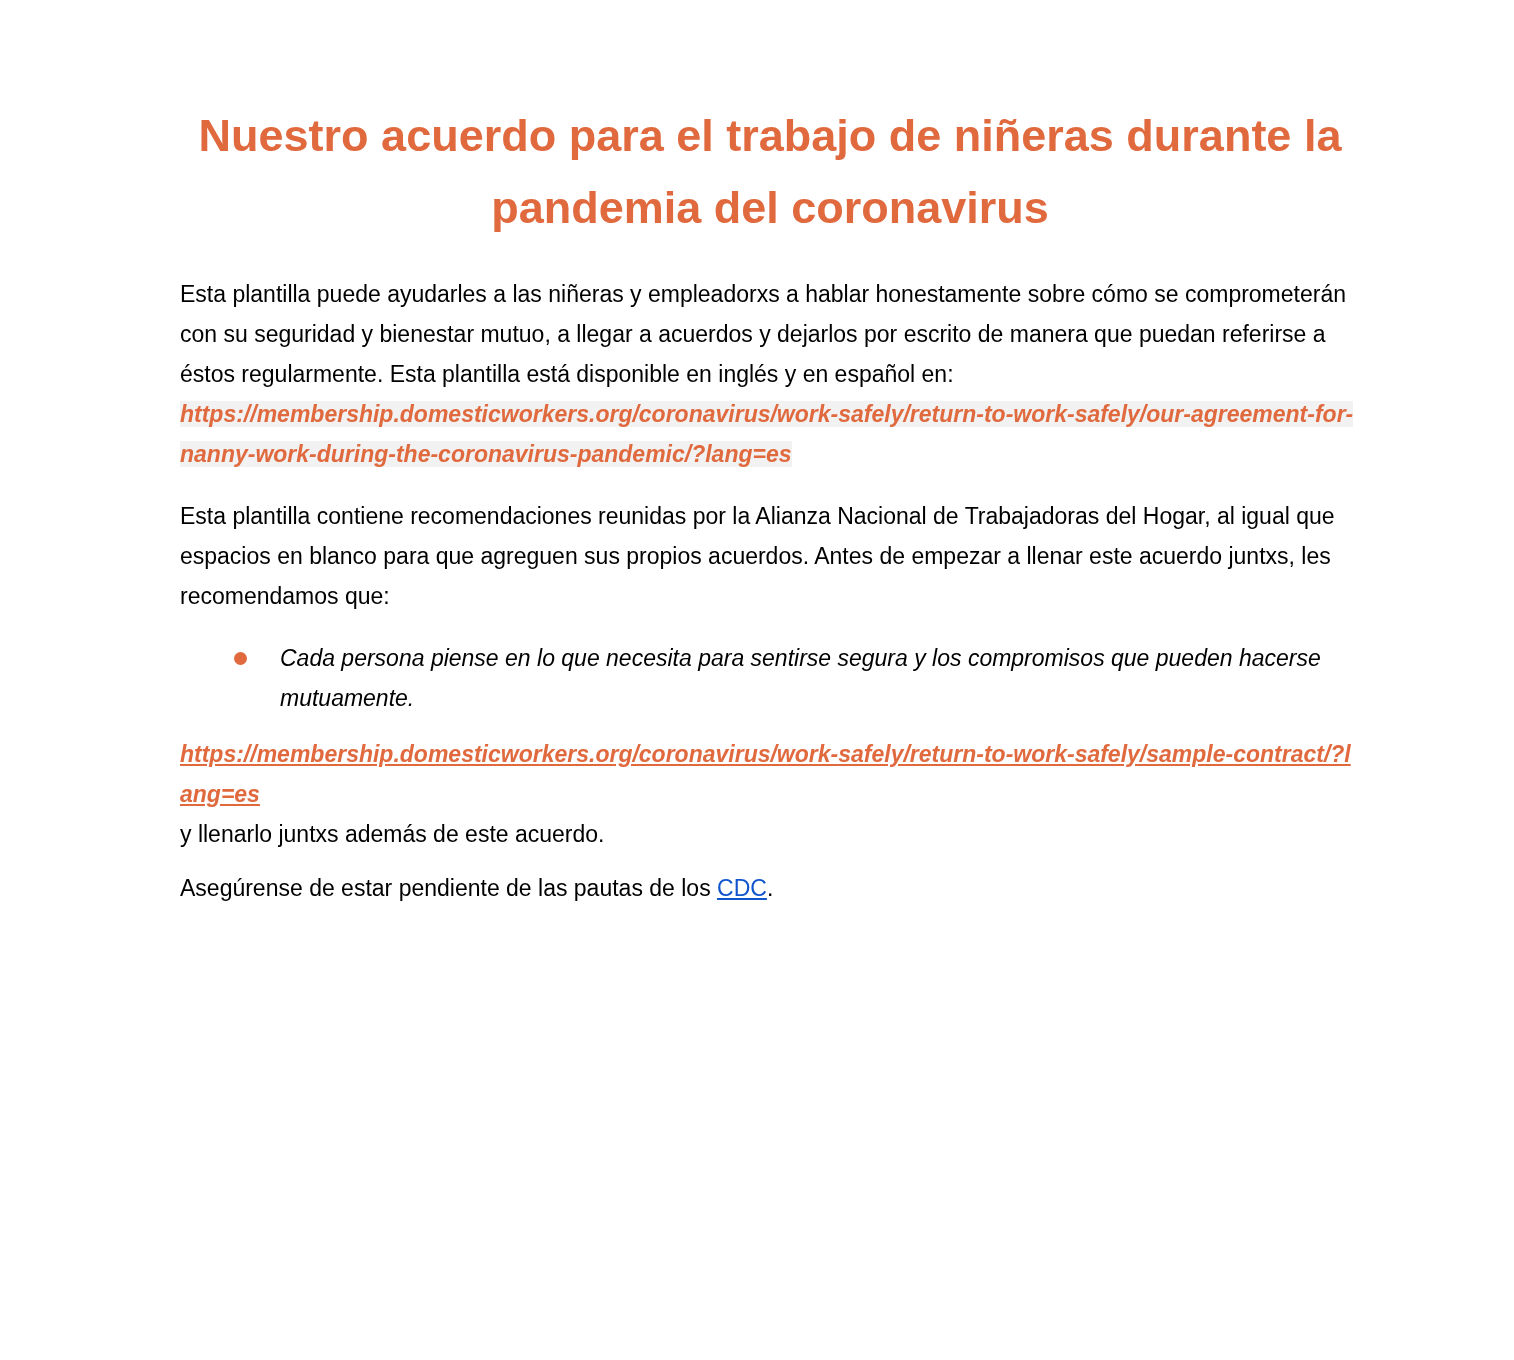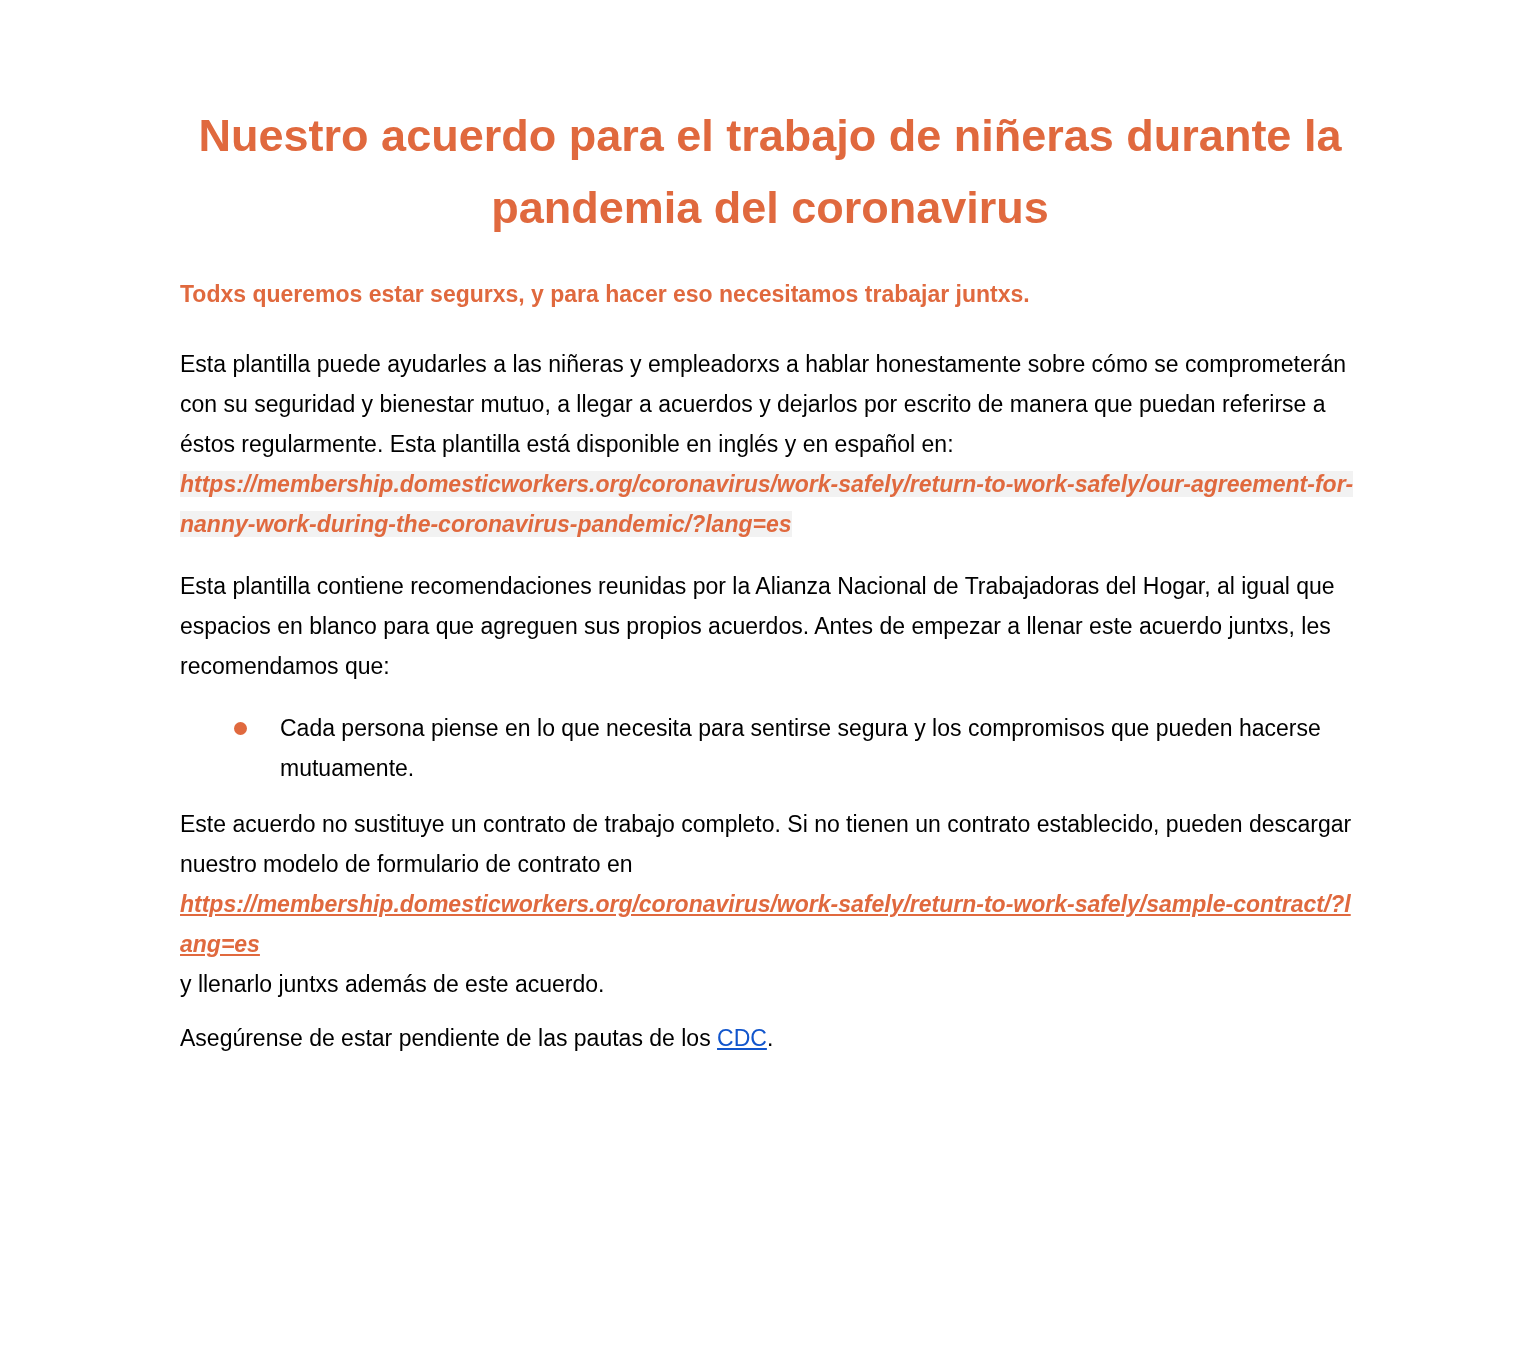--- a/index.html
+++ b/index.html
@@ -65,20 +65,21 @@
     color: var(--link-blue);
     text-decoration: underline;
     cursor: pointer;
   }
   ul.recommendations {
     list-style: none;
     margin: 0 0 16px 0;
     padding: 0 0 0 100px;
     font-size: 23px;
     line-height: 40px;
+    font-style: italic;
   }
   ul.recommendations li {
     position: relative;
   }
   ul.recommendations li::before {
     content: "";
     position: absolute;
     left: -46px;
     top: 14px;
     width: 13px;
@@ -87,40 +88,38 @@
     background: var(--accent-orange);
   }
 </style>
 </head>
 <body>
 
 <div class="page">
 
   <h1 class="doc-title">Nuestro acuerdo para el trabajo de niñeras durante la pandemia del coronavirus</h1>
 
-  <p class="tagline">Todxs queremos estar segurxs, y para hacer eso necesitamos trabajar juntxs.</p>
 
   <div class="para">
     <span>Esta plantilla puede ayudarles a las niñeras y empleadorxs a hablar honestamente sobre cómo se comprometerán con su seguridad y bienestar mutuo, a llegar a acuerdos y dejarlos por escrito de manera que puedan referirse a éstos regularmente. Esta plantilla está disponible en inglés y en español en:</span>
     <div>
       <a class="link-orange highlighted">https://membership.domesticworkers.org/coronavirus/work-safely/return-to-work-safely/our-agreement-for-nanny-work-during-the-coronavirus-pandemic/?lang=es</a>
     </div>
   </div>
 
   <div class="para">
     <span>Esta plantilla contiene recomendaciones reunidas por la Alianza Nacional de Trabajadoras del Hogar, al igual que espacios en blanco para que agreguen sus propios acuerdos. Antes de empezar a llenar este acuerdo juntxs, les recomendamos que:</span>
   </div>
 
   <ul class="recommendations">
     <li>Cada persona piense en lo que necesita para sentirse segura y los compromisos que pueden hacerse mutuamente.</li>
   </ul>
 
 
   <div class="para tight">
-    <span>Este acuerdo no sustituye un contrato de trabajo completo. Si no tienen un contrato establecido, pueden descargar nuestro modelo de formulario de contrato en</span>
     <div>
       <a class="link-orange underlined">https://membership.domesticworkers.org/coronavirus/work-safely/return-to-work-safely/sample-contract/?lang=es</a>
     </div>
     <div>
       <span>y llenarlo juntxs además de este acuerdo.</span>
     </div>
   </div>
 
   <div class="para">
     <span>Asegúrense de estar pendiente de las pautas de los </span><a class="link-blue">CDC</a><span>.</span>

